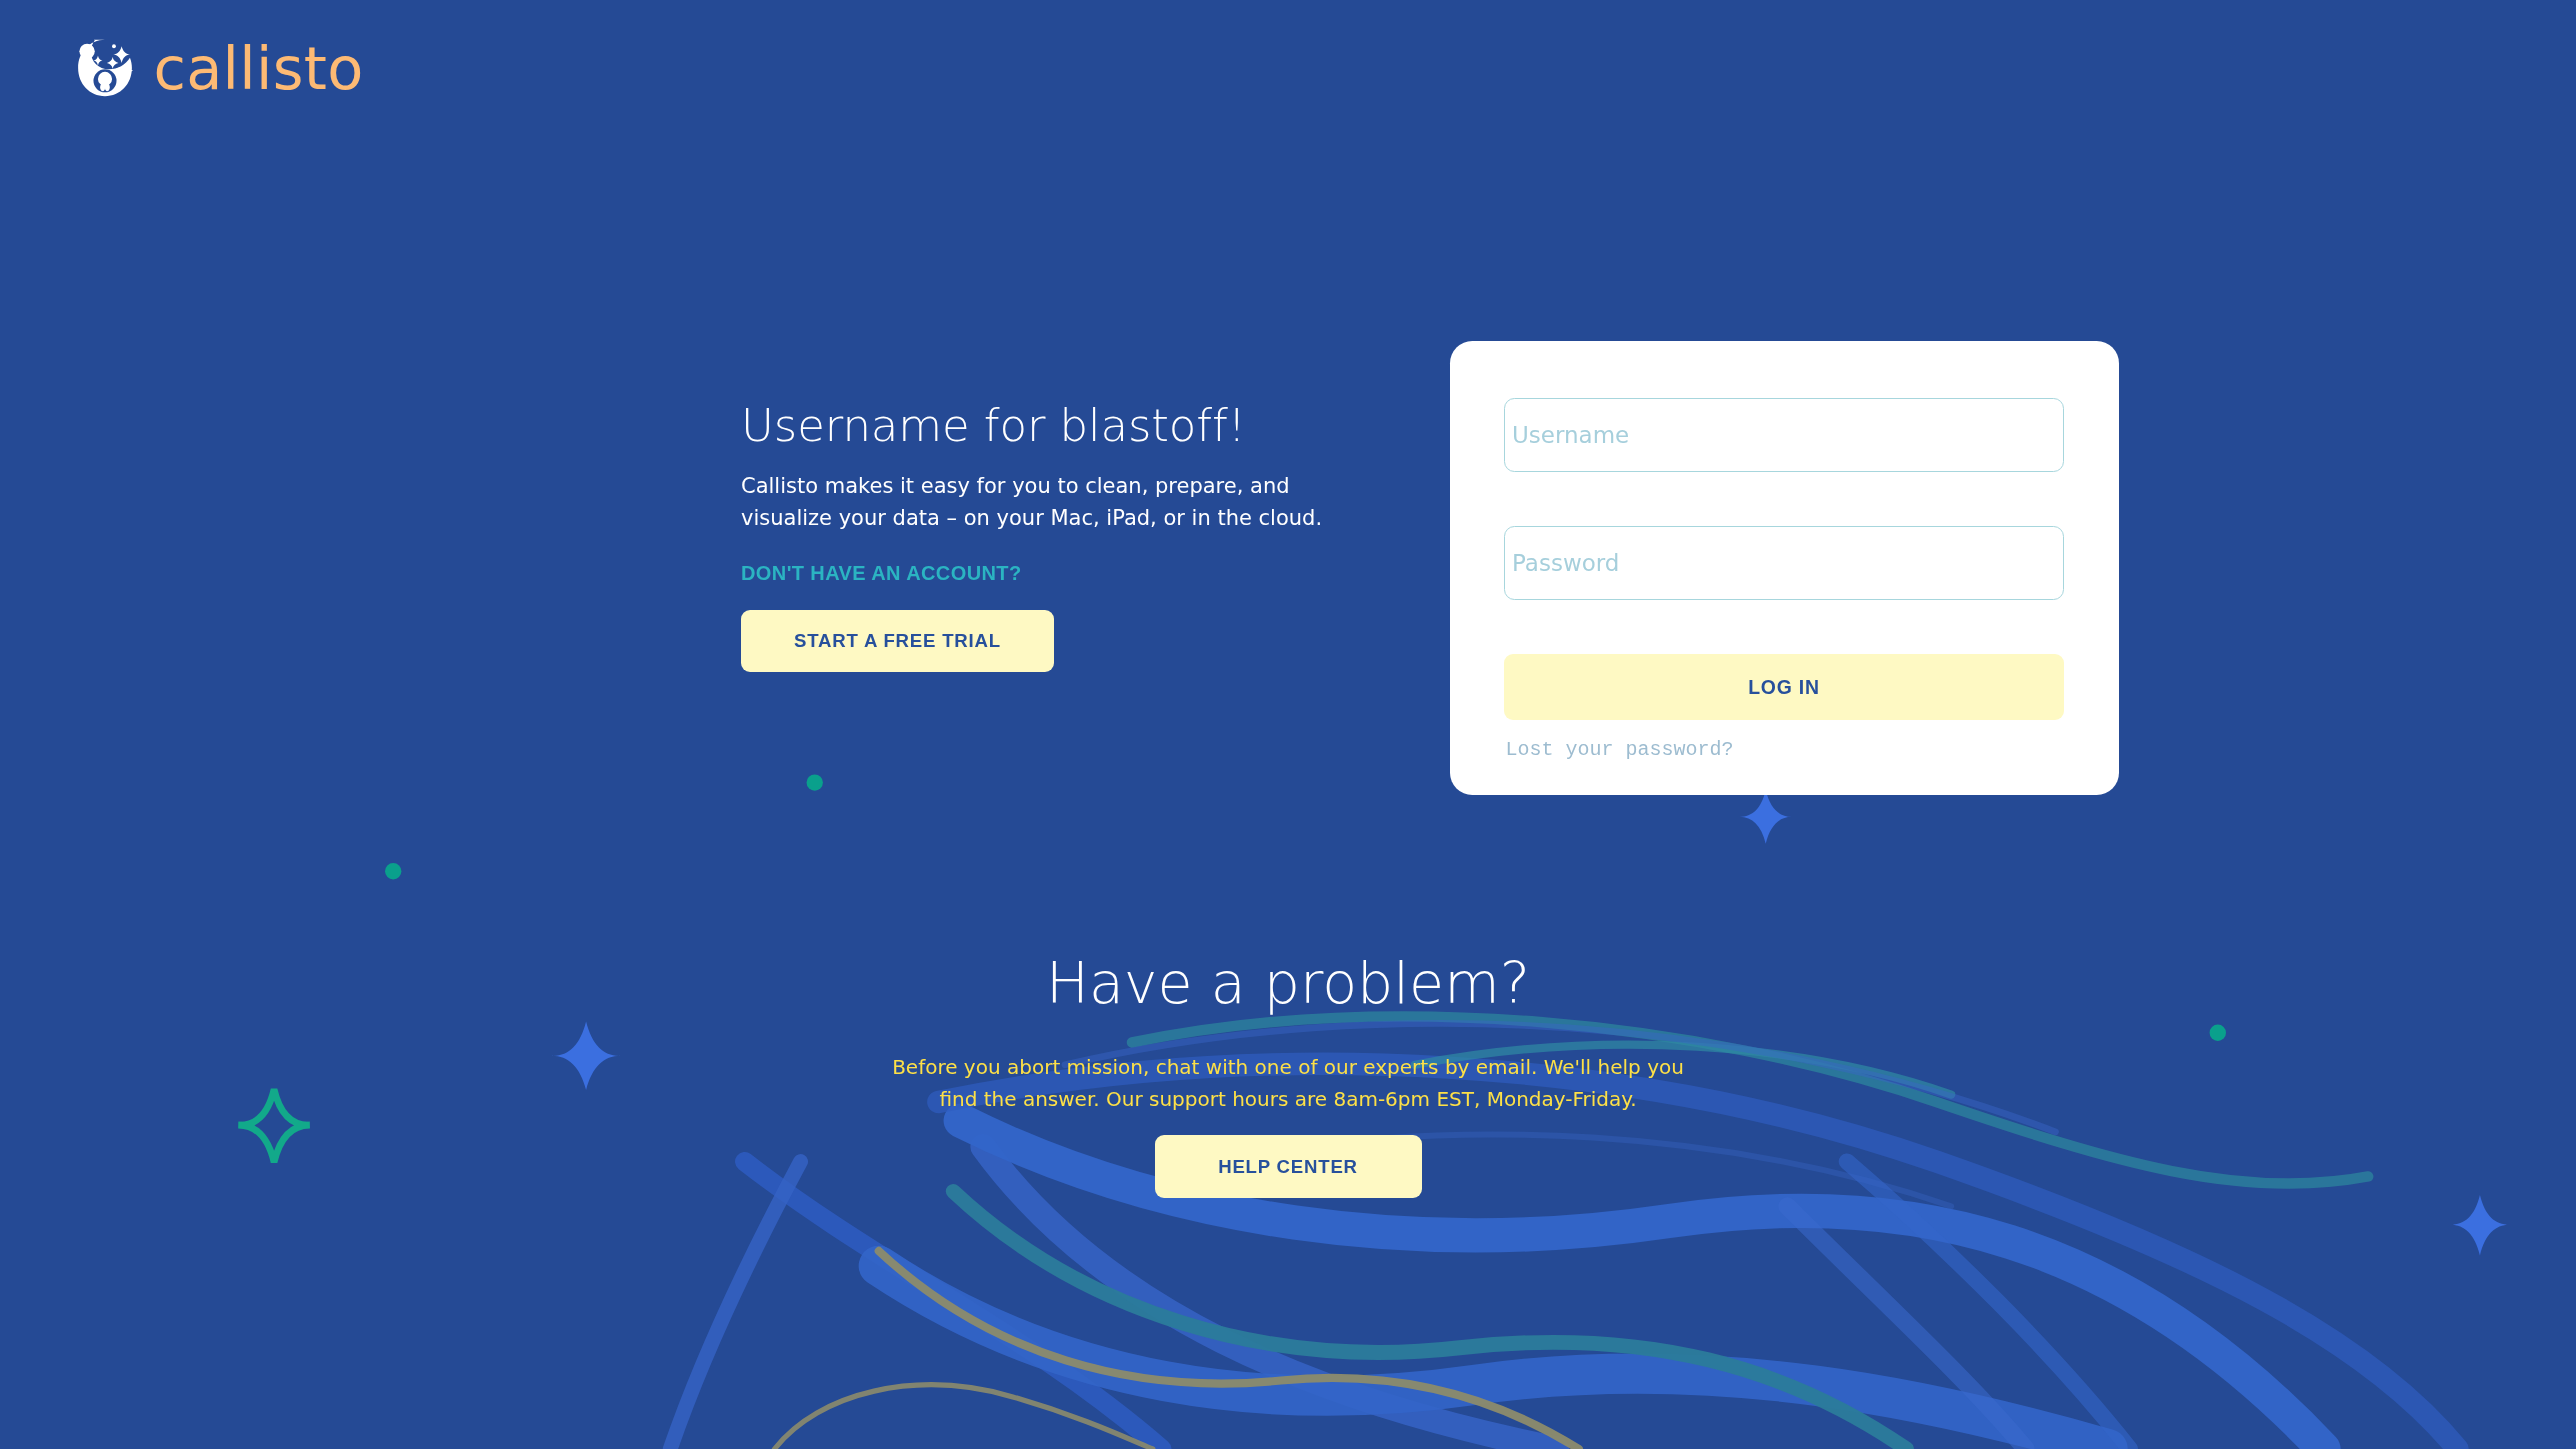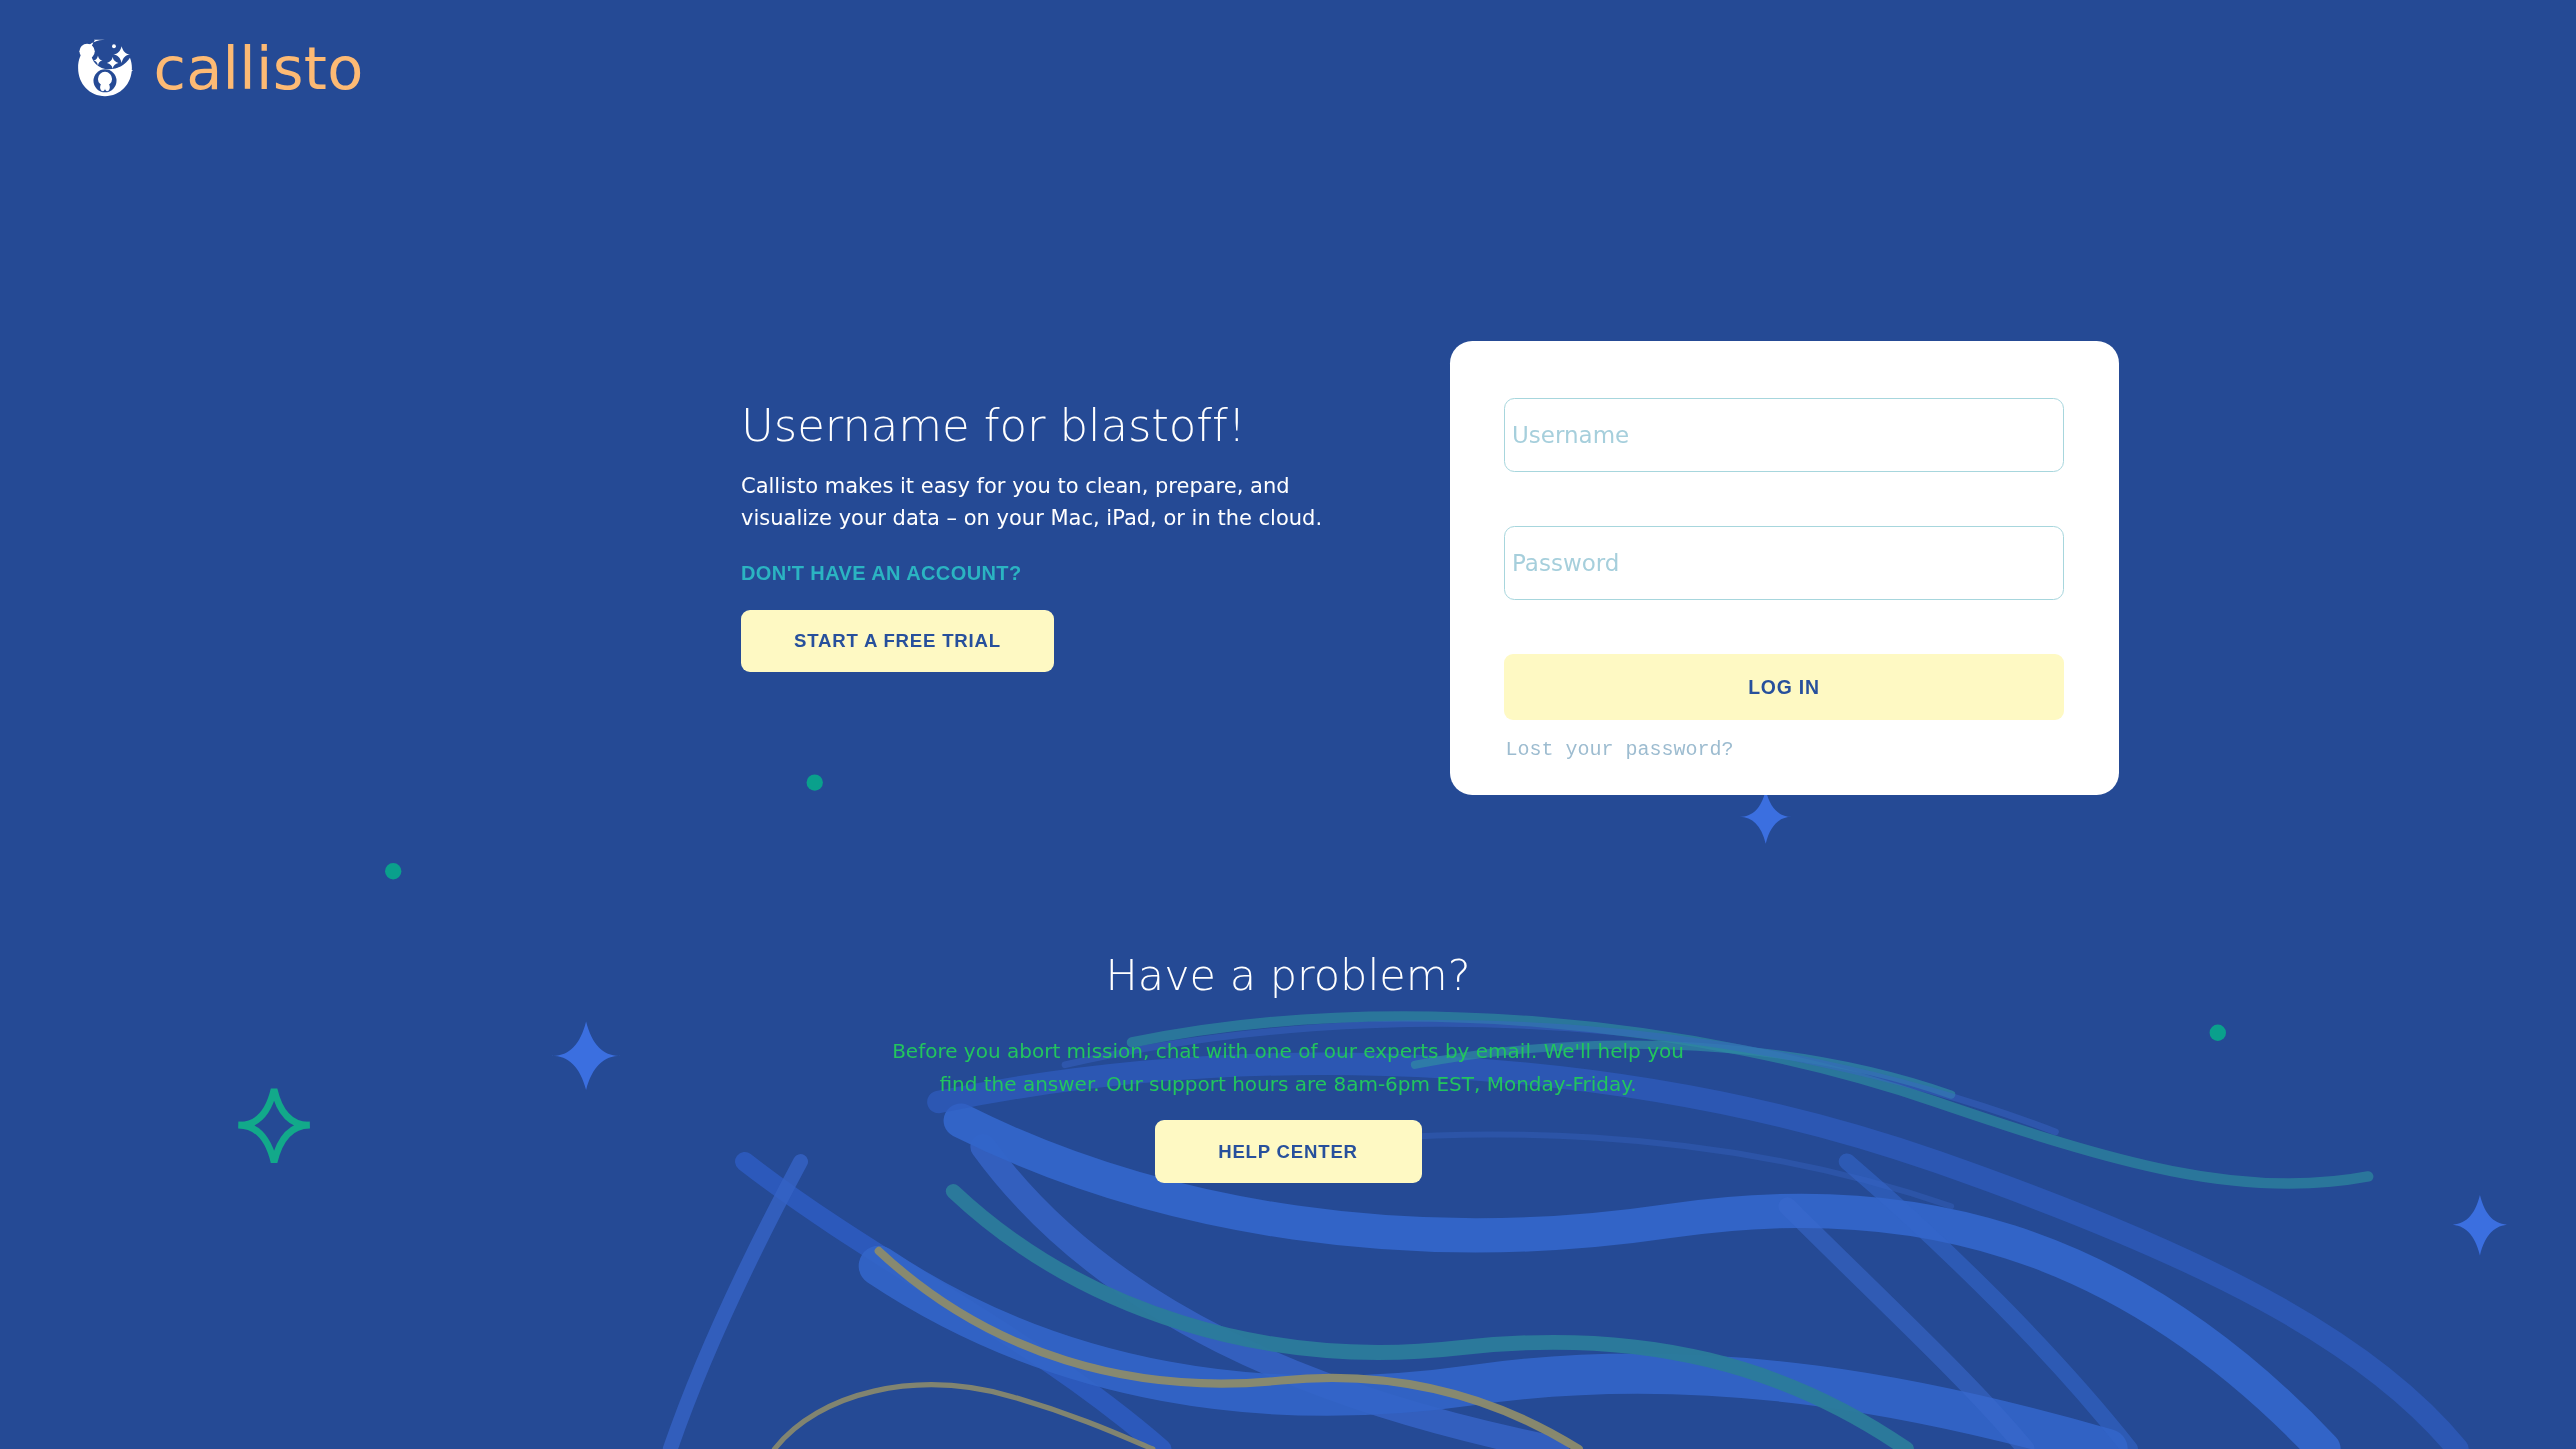--- a/index.html
+++ b/index.html
@@ -150,29 +150,29 @@
   .help {
     position: absolute;
     left: 0;
     right: 0;
     top: 952px;
     text-align: center;
     z-index: 5;
   }
   .help-title {
     color: #ffffff;
-    font-size: 43px;
+    font-size: 57px;
     font-weight: 300;
     line-height: 1.1;
     font-family: "DejaVu Sans", sans-serif;
   }
   .help-body {
     margin: 36px auto 0 auto;
     width: 819px;
-    color: #22c55e;
+    color: #fde047;
     font-size: 20px;
     font-weight: 400;
     line-height: 1.62;
     font-family: "DejaVu Sans", sans-serif;
   }
   .btn-help {
     margin-top: 20px;
     width: 267px;
     height: 63px;
     font-size: 18.6px;

